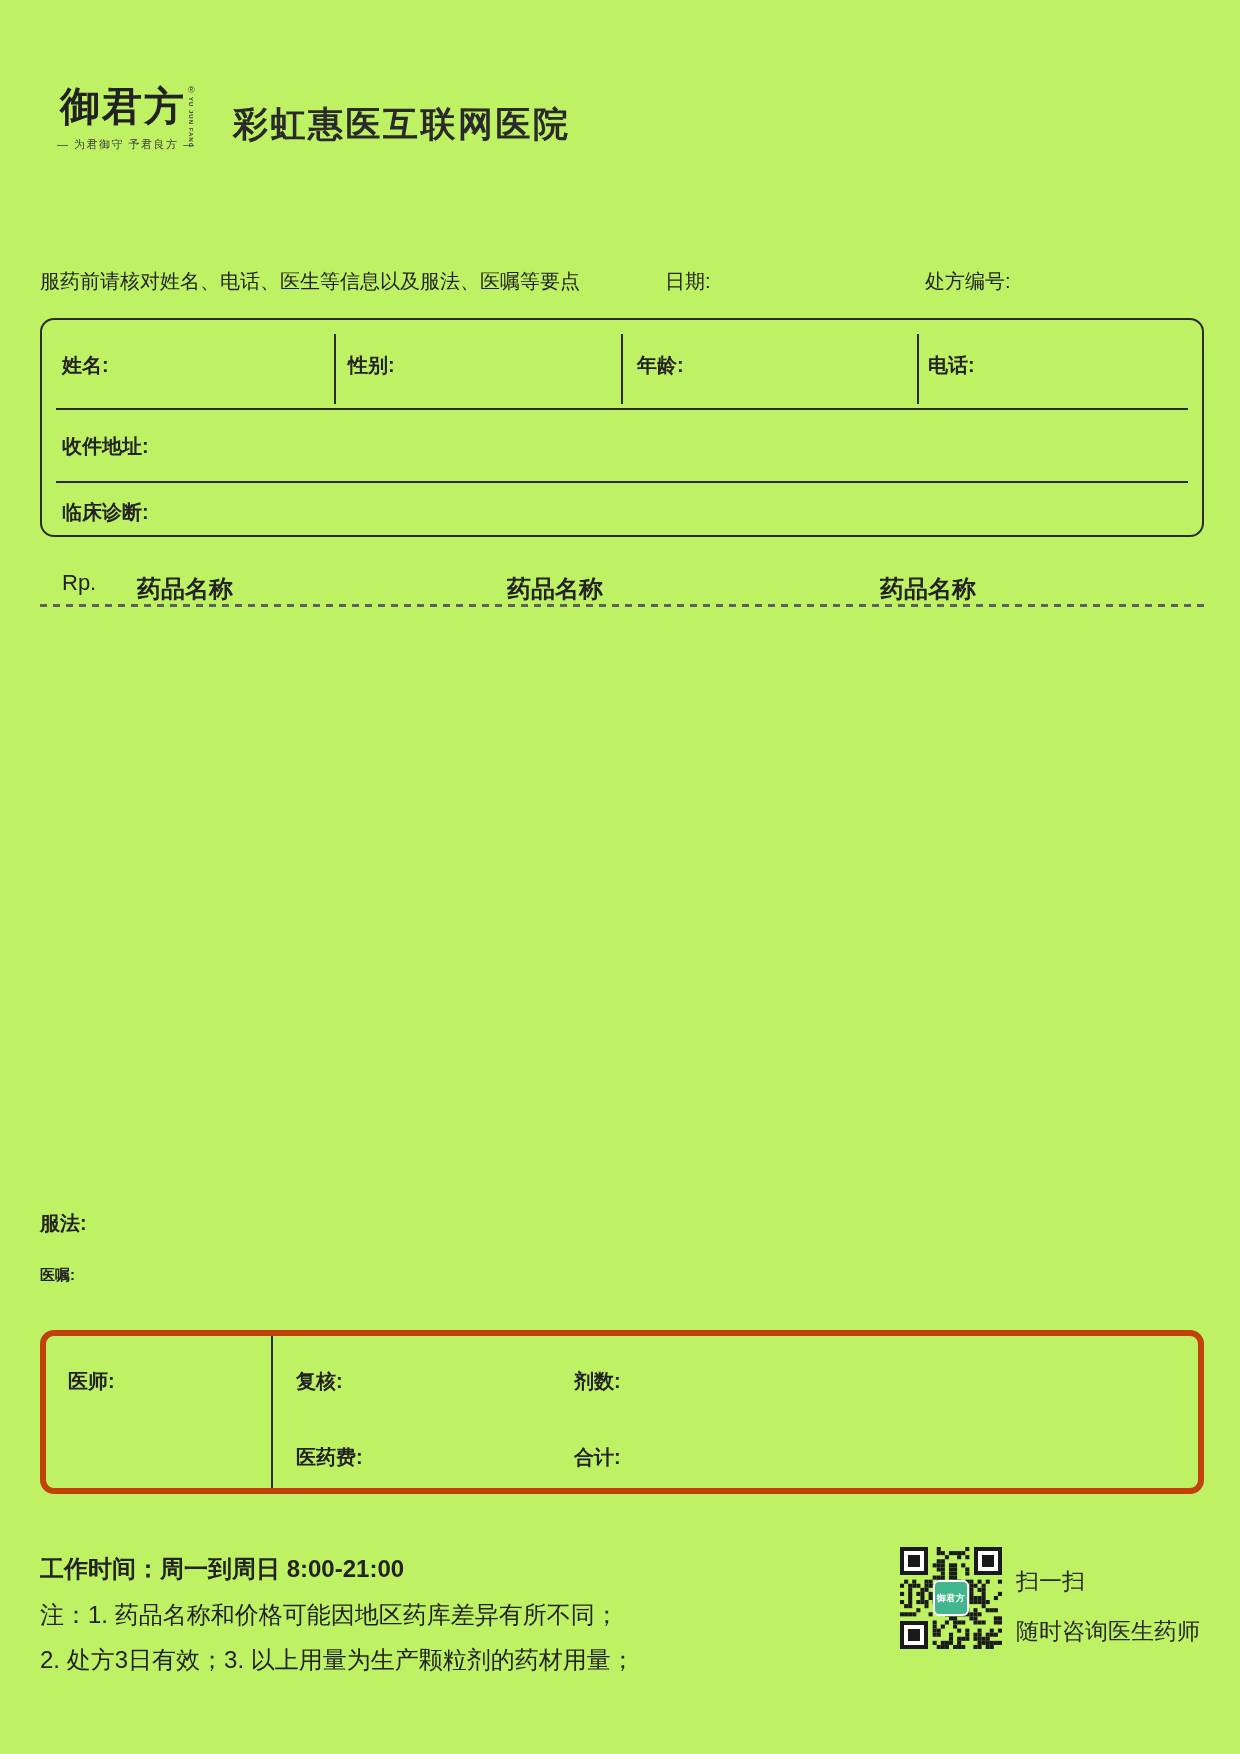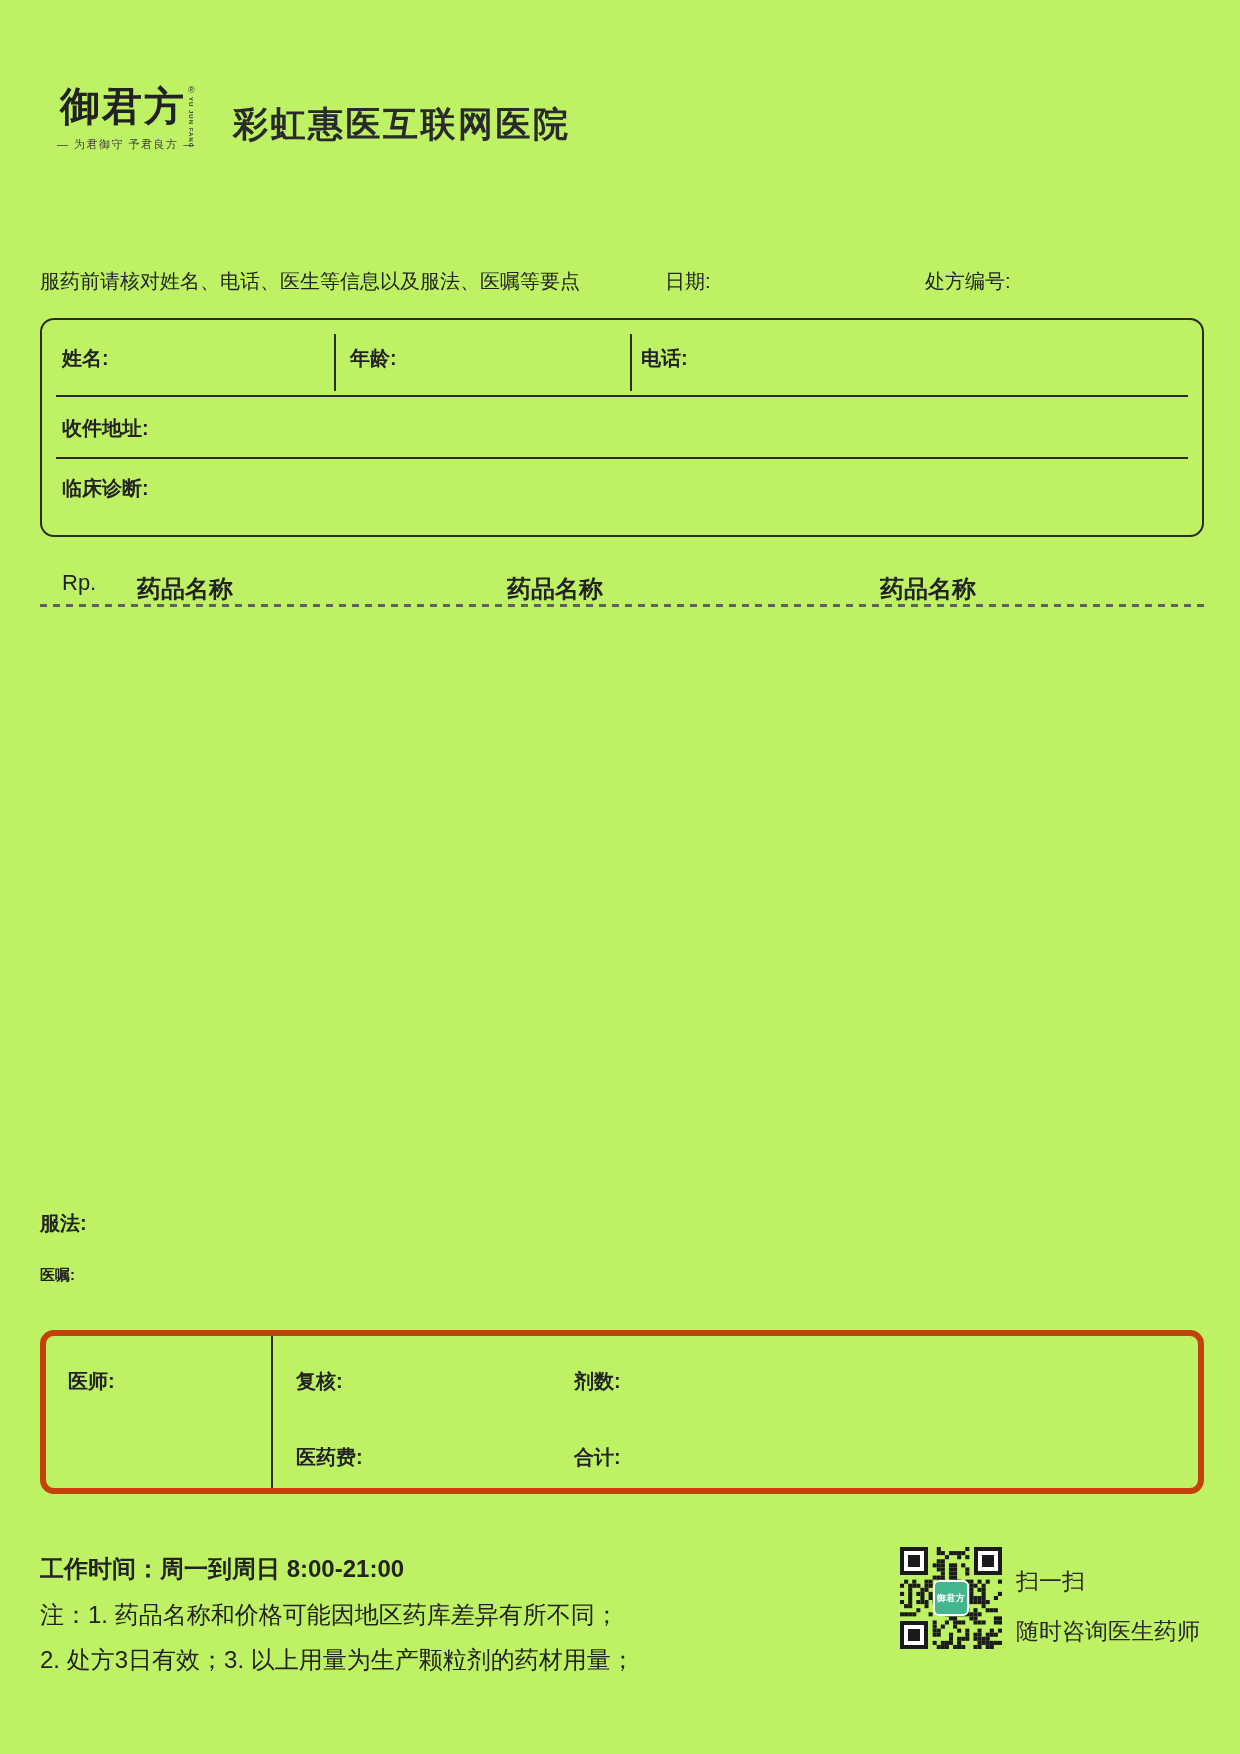--- a/index.html
+++ b/index.html
@@ -37,22 +37,22 @@
   .notice { left:40px; top:268px; font-size:20px; color:#232323; white-space:nowrap; }
   .date-label { left:665px; top:268px; font-size:20px; color:#232323; }
   .rx-label { left:925px; top:268px; font-size:20px; color:#232323; }
 
   
   .patient-box {
     left:40px; top:318px; width:1164px; height:219px;
     border:2px solid #2b2b2b; border-radius:14px; overflow:hidden;
   }
   .p-row { position:relative; display:flex; align-items:center; }
-  .p-row1 { height:77px; }
-  .p-row2 { height:62px; }
+  .p-row1 { height:90px; }
+  .p-row2 { height:73px; }
   .p-row3 { height:58px; }
   .p-line { position:absolute; bottom:0; left:14px; right:14px; height:2px; background:#2b2b2b; }
   .p-cell { display:flex; align-items:center; height:100%; position:relative; }
   .c1 { width:294px; padding-left:20px; }
   .c2 { width:287px; padding-left:12px; }
   .c3 { width:296px; padding-left:14px; }
   .c4 { flex:1; padding-left:9px; }
   .vdiv { position:absolute; right:0; top:14px; bottom:6px; width:2px; background:#2b2b2b; }
   .p-label { font-size:20px; color:#232323; font-weight:bold; white-space:nowrap; }
   .p-label-wide { font-size:20px; color:#232323; font-weight:bold; padding-left:20px; }
@@ -118,20 +118,24 @@
   <div class="abs hospital-title">彩虹惠医互联网医院</div>
 
   <div class="abs notice">服药前请核对姓名、电话、医生等信息以及服法、医嘱等要点</div>
   <div class="abs date-label">日期:</div>
   <div class="abs rx-label">处方编号:</div>
 
   <div class="abs patient-box">
     <div class="p-row p-row1">
       <div class="p-cell c1">
         <span class="p-label">姓名:</span>
+        <span class="vdiv"></span>
+      </div>
+      <div class="p-cell c2">
+        <span class="p-label">性别:</span>
         <span class="vdiv"></span>
       </div>
       <div class="p-cell c3">
         <span class="p-label">年龄:</span>
         <span class="vdiv"></span>
       </div>
       <div class="p-cell c4">
         <span class="p-label">电话:</span>
       </div>
       <div class="p-line"></div>

